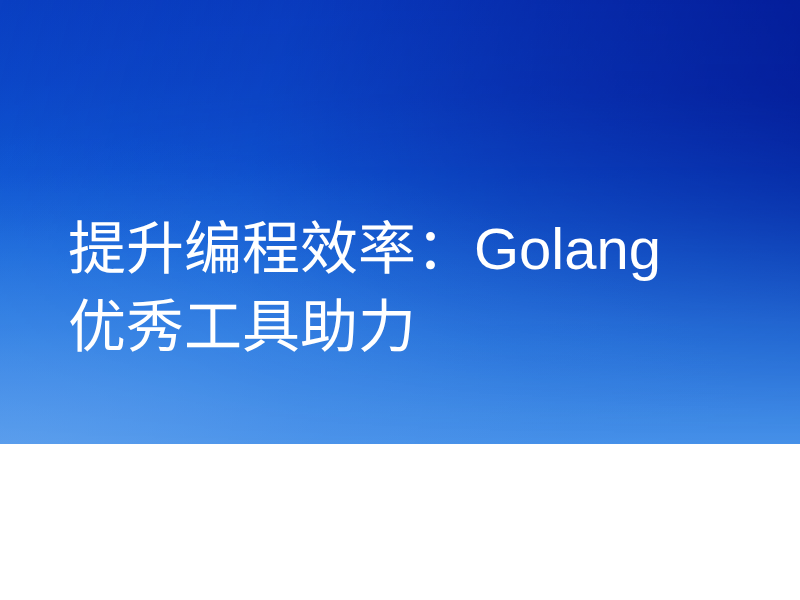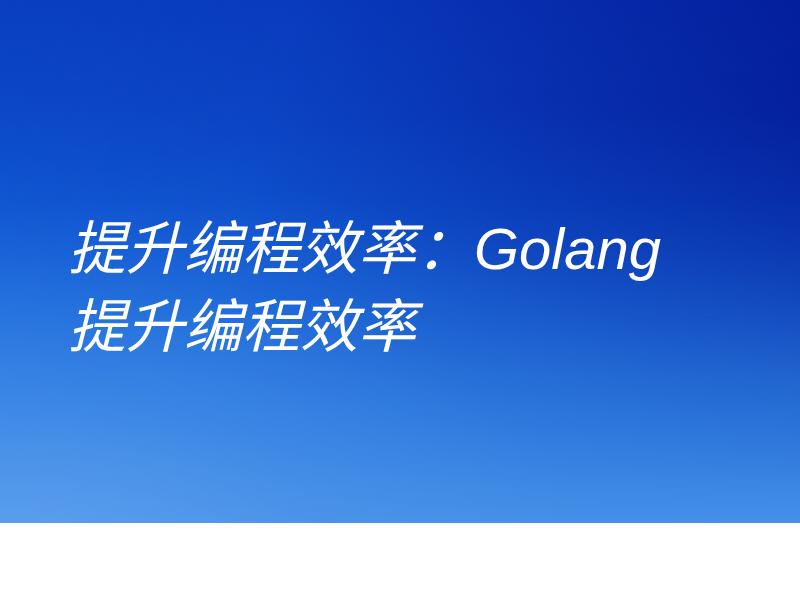--- a/index.html
+++ b/index.html
@@ -5,38 +5,37 @@
 <style>
   html, body {
     margin: 0;
     padding: 0;
     background: #ffffff;
   }
 
   #banner {
     position: relative;
     width: 800px;
-    height: 523px;
+    height: 444px;
     overflow: hidden;
     
     background-color: #0d4bc5;
     background-image:
       
       linear-gradient(
         to bottom right,
         rgba(20, 110, 235, 0.00) 0%,
         rgba(20, 110, 235, 0.00) 100%
       ),
       linear-gradient(
         115deg,
         rgba(74, 144, 232, 0.00) 0%,
         rgba(4, 25, 155, 0.00) 100%
       );
     font-family: "Liberation Sans", "DejaVu Sans", sans-serif;
-    font-style: italic;
     -webkit-font-smoothing: antialiased;
   }
 
   
   .bg-vertical {
     position: absolute;
     inset: 0;
     background: linear-gradient(
       to bottom,
       #0a3fc2 0%,
@@ -109,16 +108,16 @@
 <body>
 
 <div id="banner">
 
   <div class="bg-vertical"></div>
   <div class="bg-diagonal"></div>
   <div class="bg-bloom"></div>
 
   <div class="title-block">
     <div class="title-line">提升编程效率：Golang</div>
-    <div class="title-line">提升编程效率</div>
+    <div class="title-line">优秀工具助力</div>
   </div>
 
 </div>
 
 </body></html>

